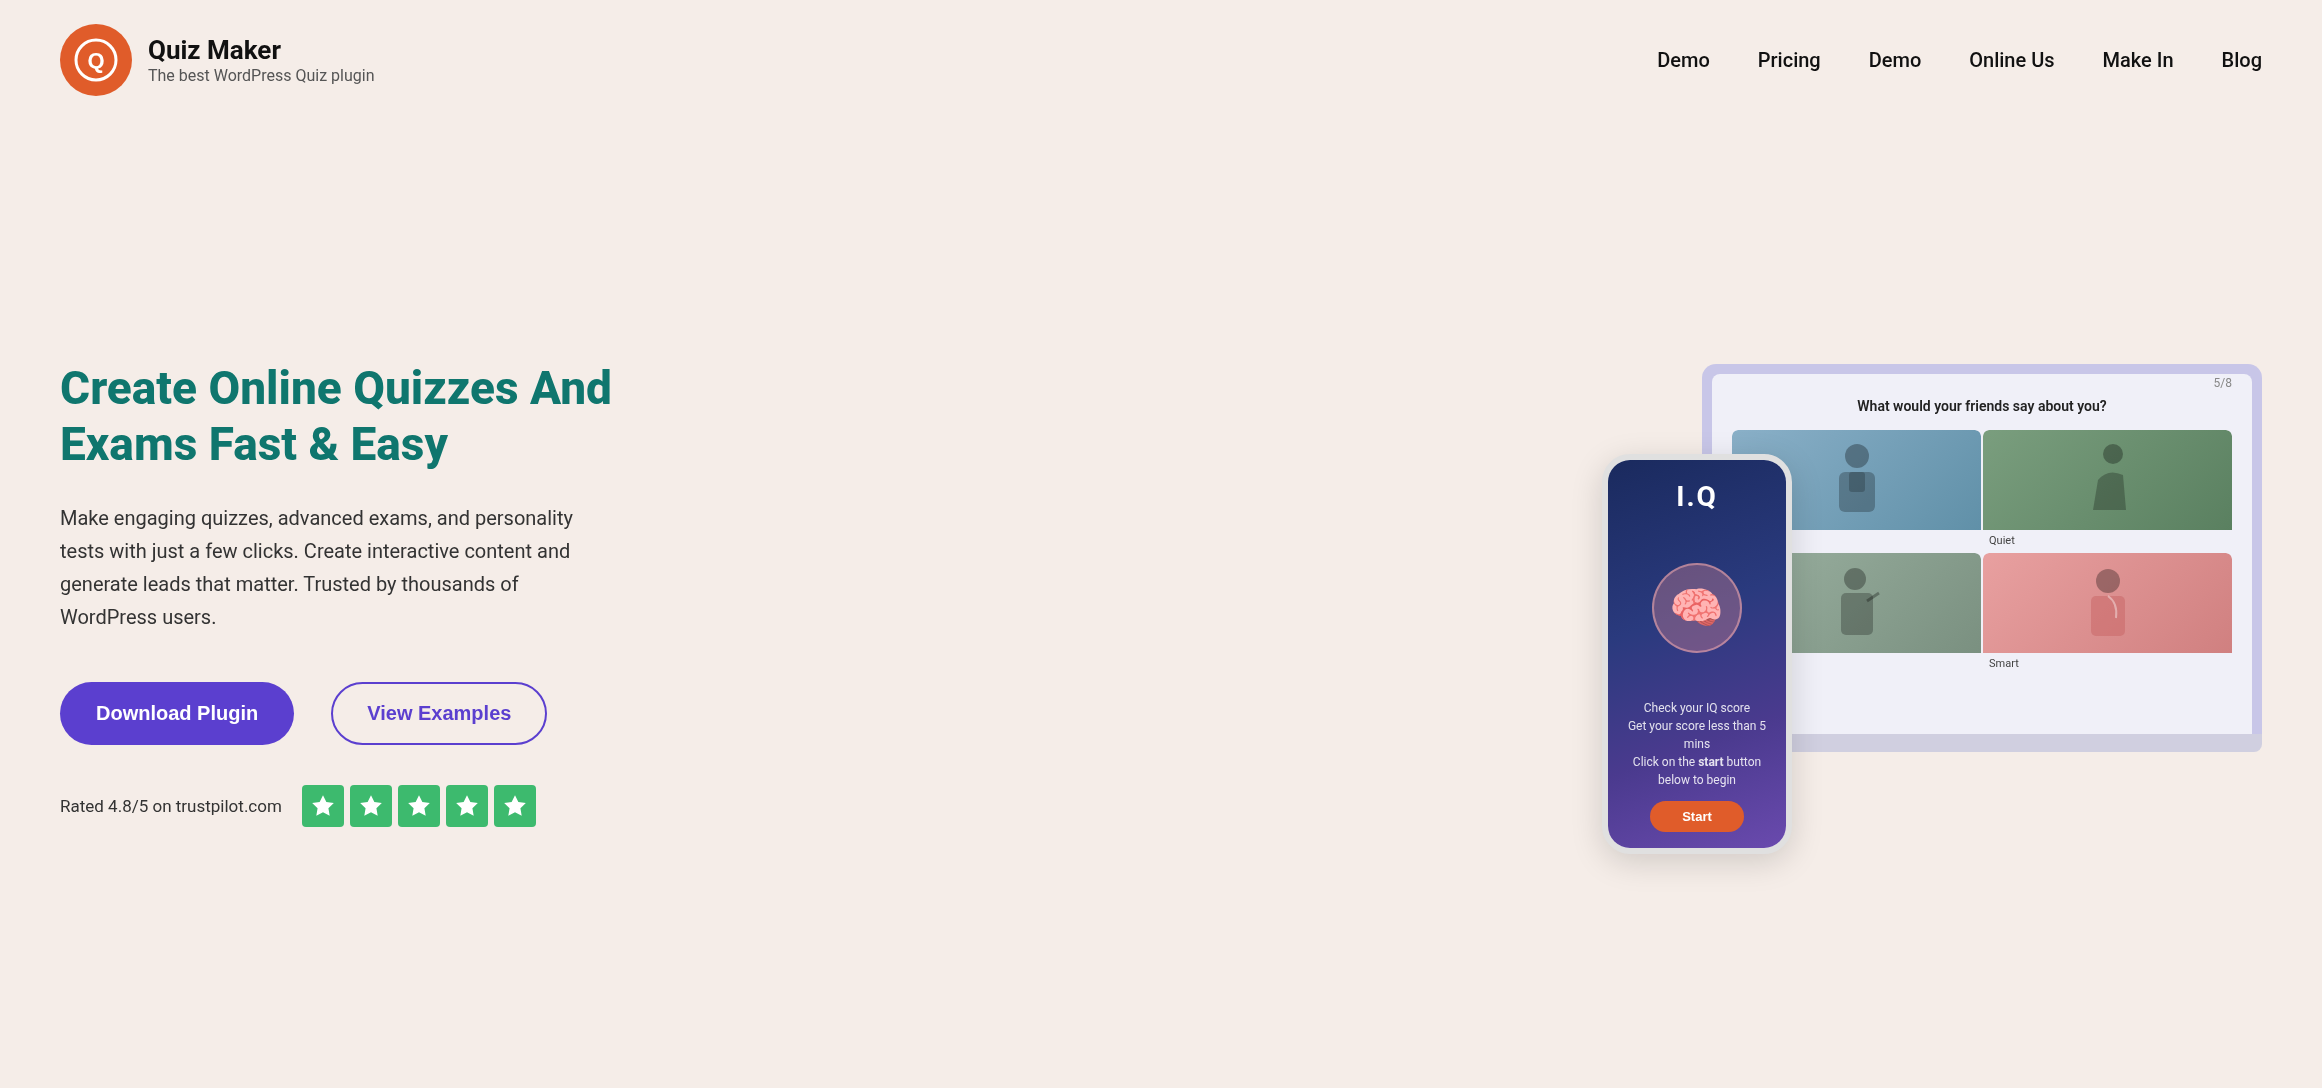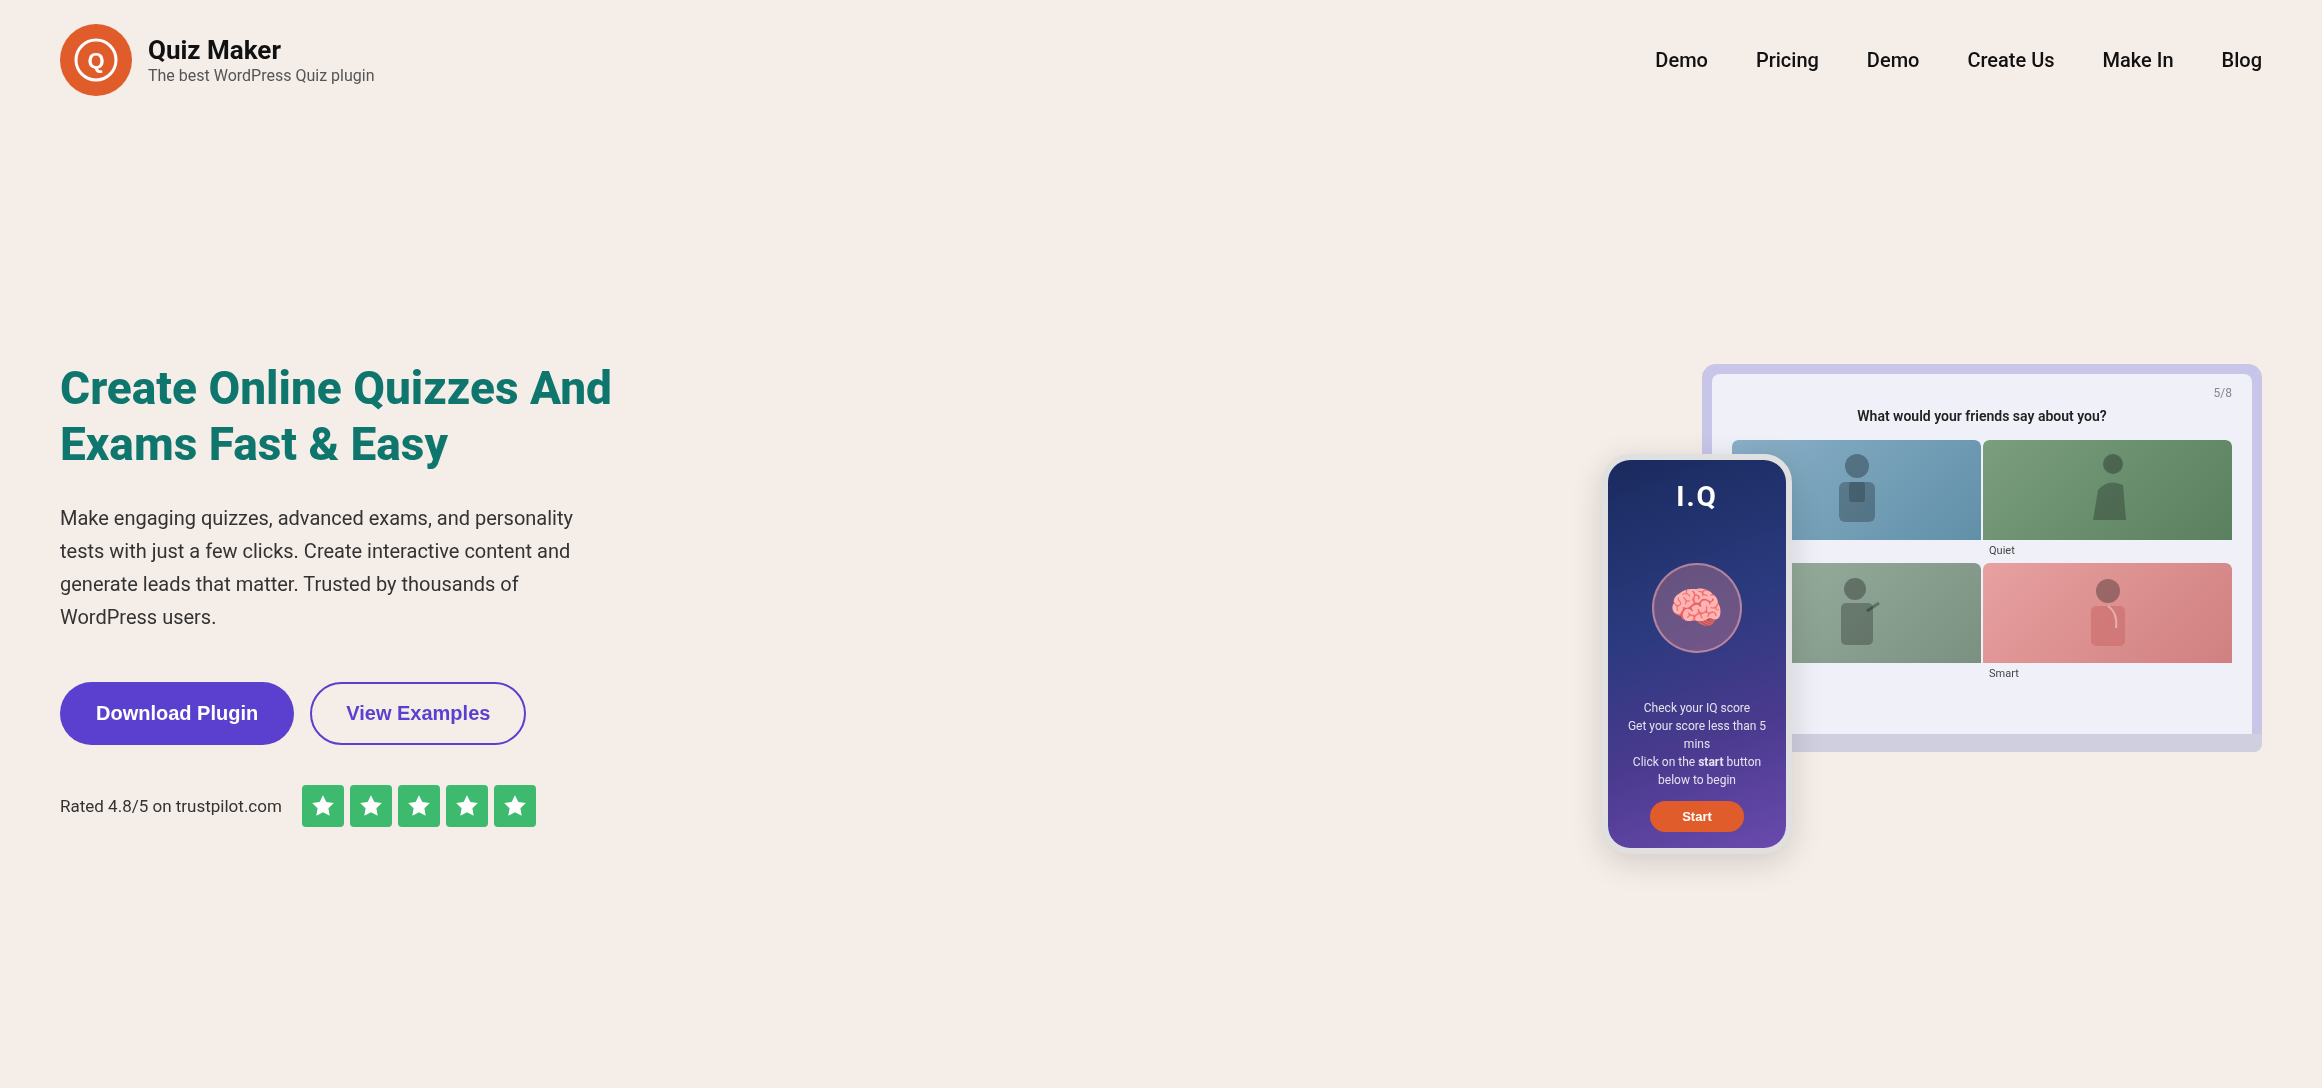--- a/index.html
+++ b/index.html
@@ -85,21 +85,21 @@
     .hero-desc {
       font-size: 20px;
       color: #333;
       line-height: 1.65;
       margin-bottom: 48px;
       max-width: 560px;
     }
     .hero-buttons {
       display: flex;
       align-items: flex-start;
-      gap: 16px;
+      gap: 37px;
       margin-bottom: 40px;
     }
     .btn-download {
       background-color: #5b3fcf;
       color: #fff;
       border: none;
       padding: 20px 36px;
       border-radius: 50px;
       font-size: 20px;
       font-weight: 700;
@@ -164,21 +164,21 @@
       border-radius: 14px 14px 0 0;
       padding: 10px 10px 0 10px;
       width: 100%;
       height: 370px;
     }
     .laptop-screen {
       background: #f0f0f8;
       border-radius: 8px 8px 0 0;
       width: 100%;
       height: 100%;
-      padding: 12px 20px;
+      padding: 2px 20px;
       overflow: hidden;
     }
     .laptop-base {
       background: #d0cfe0;
       height: 18px;
       border-radius: 0 0 8px 8px;
       width: 100%;
     }
     .quiz-counter {
       font-size: 12px;
@@ -306,21 +306,21 @@
     </div>
     <div class="logo-text-area">
       <span class="logo-title">Quiz Maker</span>
       <span class="logo-subtitle">The best WordPress Quiz plugin</span>
     </div>
   </div>
   <nav>
     <a href="#">Demo</a>
     <a href="#">Pricing</a>
     <a href="#">Demo</a>
-    <a href="#">Create Us</a>
+    <a href="#">Online Us</a>
     <a href="#">Make In</a>
     <a href="#">Blog</a>
   </nav>
 </header>
 
 <section class="hero">
   <div class="hero-left">
     <h1 class="hero-headline">Create Online Quizzes And Exams Fast &amp; Easy</h1>
     <p class="hero-desc">Make engaging quizzes, advanced exams, and personality tests with just a few clicks. Create interactive content and generate leads that matter. Trusted by thousands of WordPress users.</p>
     <div class="hero-buttons">

